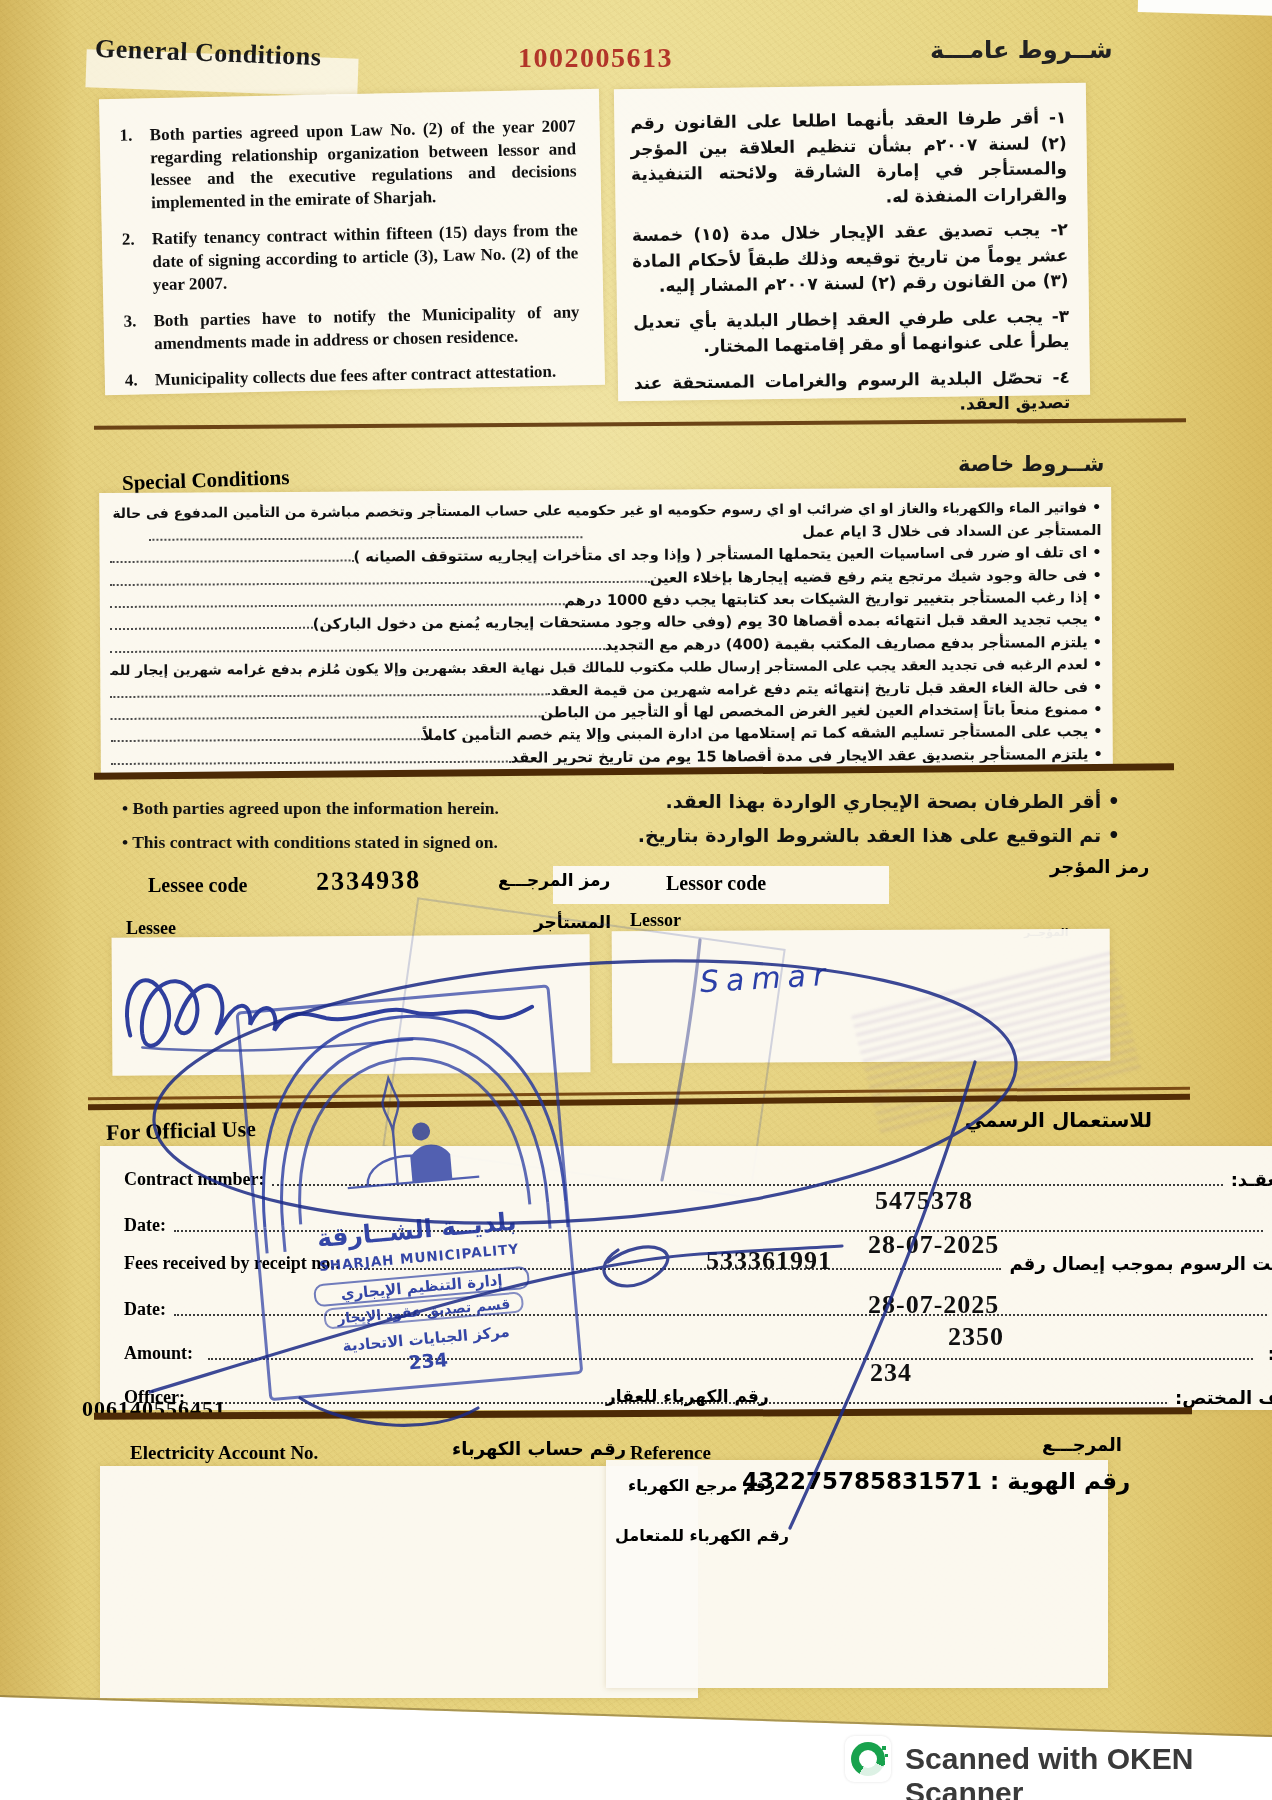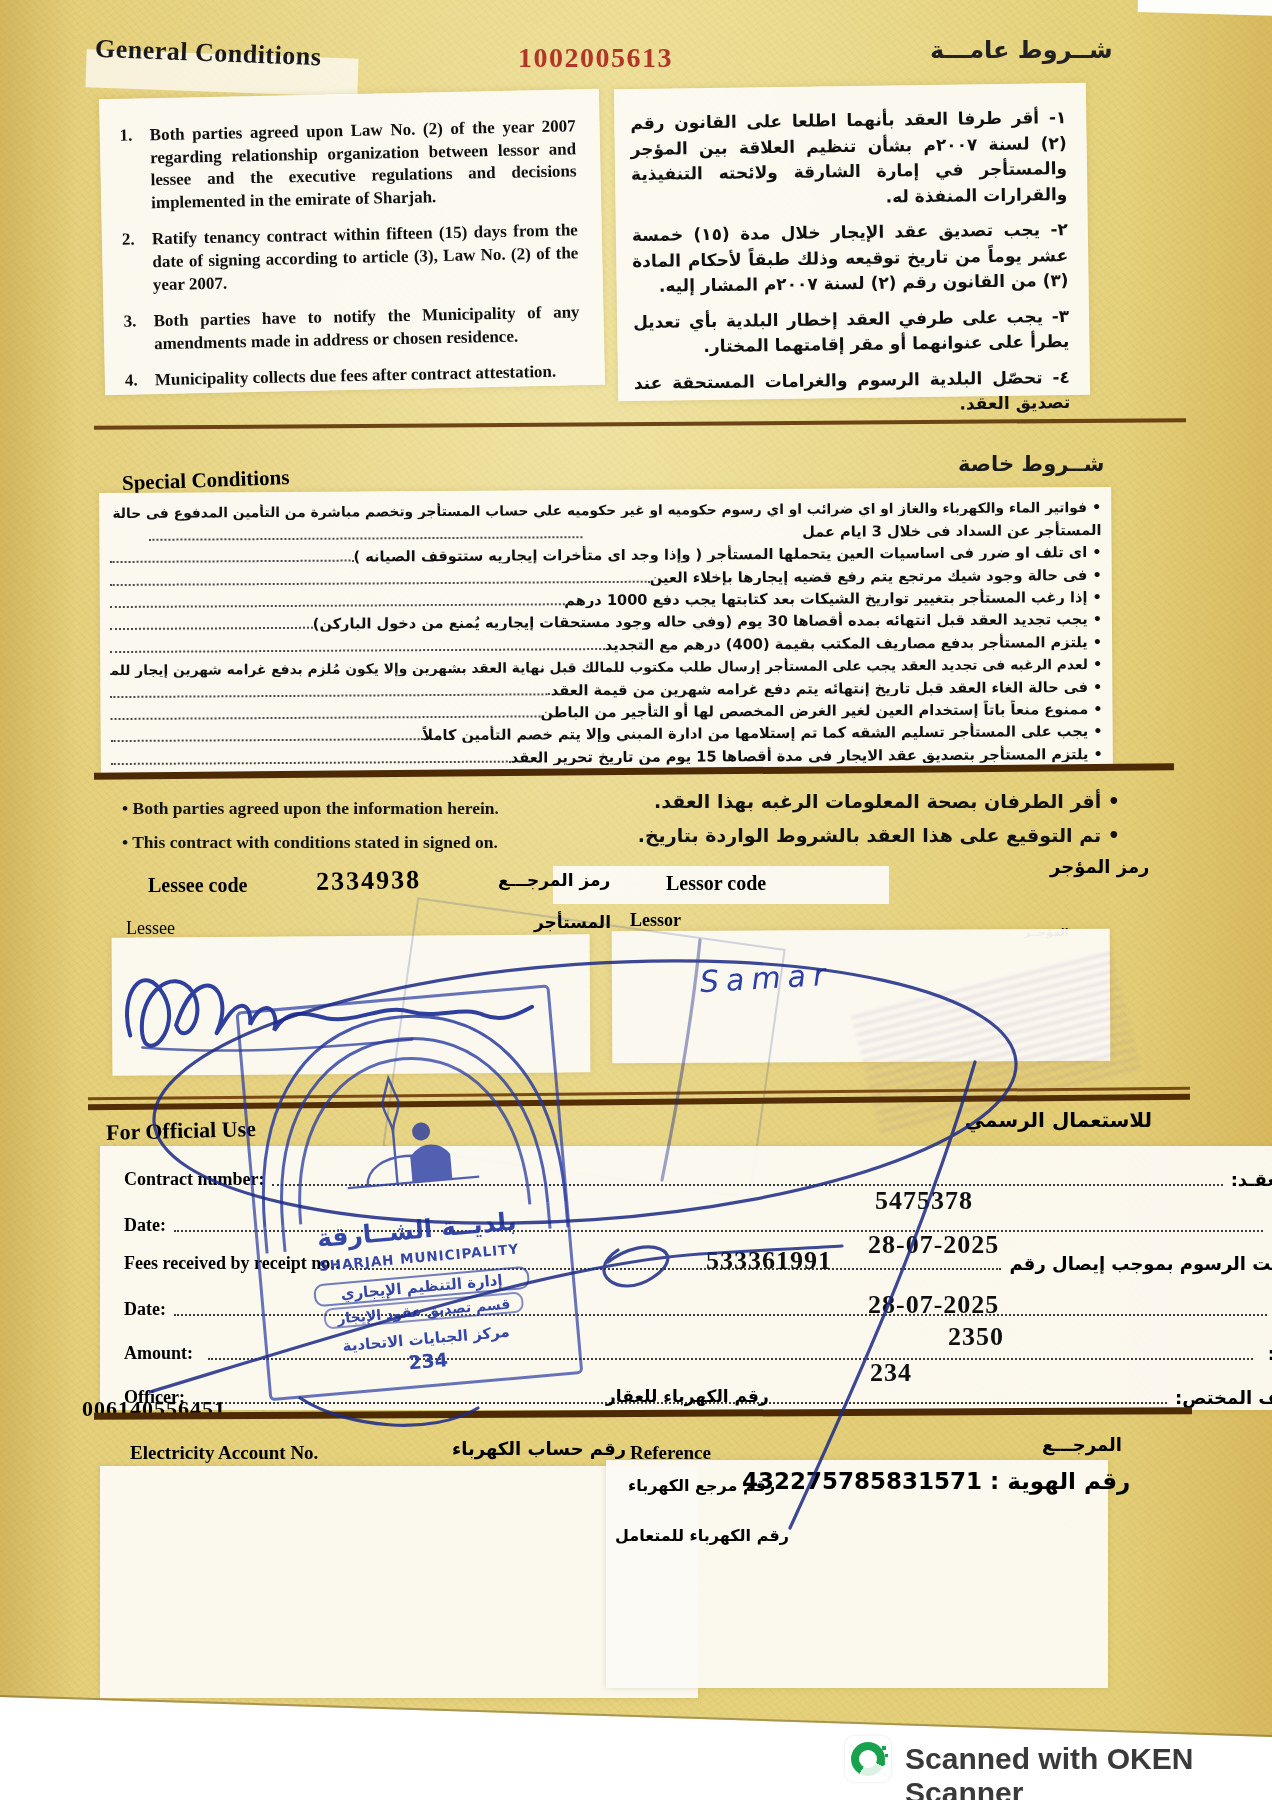--- a/index.html
+++ b/index.html
@@ -66,21 +66,21 @@
   .conf-ar{right:152px;font-size:19px;font-weight:bold;color:#111;}
   .conf-en{left:122px;font-size:17.5px;font-weight:bold;color:#111;}
   
   .codes-strip{left:553px;top:866px;width:336px;height:38px;background:rgba(252,250,245,.95);}
   .lessee-code-label{left:148px;top:874px;font-size:20px;font-weight:bold;}
   .lessee-code-value{left:316px;top:866px;font-size:26px;font-weight:bold;letter-spacing:2px;
     transform:rotate(-1deg);}
   .lessee-code-ar{left:498px;top:870px;font-size:17px;font-weight:bold;}
   .lessor-code-label{left:666px;top:872px;font-size:20px;font-weight:bold;}
   .lessor-code-ar{left:1050px;top:856px;font-size:18px;font-weight:bold;}
-  .p-lessee-en{left:126px;top:918px;font-size:18px;font-weight:normal;}
+  .p-lessee-en{left:126px;top:918px;font-size:18px;font-weight:bold;}
   .p-lessee-ar{left:534px;top:912px;font-size:17px;font-weight:bold;}
   .p-lessor-en{left:630px;top:910px;font-size:18px;font-weight:bold;}
   .p-lessor-ar{left:1024px;top:926px;font-size:11px;font-weight:bold;}
   .sigbox-l{left:112px;top:936px;width:478px;height:138px;transform:rotate(-.4deg);}
   .sigbox-r{left:612px;top:930px;width:498px;height:132px;transform:rotate(-.3deg);}
   .sig-samar{left:88px;top:30px;font-size:30px;font-style:italic;letter-spacing:7px;
     color:#2b3fa8;transform:rotate(-3deg);font-family:"DejaVu Sans",sans-serif;position:absolute;}
   
   .ghost-rect{left:398px;top:922px;width:368px;height:248px;border:2px solid rgba(58,76,158,.22);
     transform:rotate(8deg);}
@@ -229,21 +229,21 @@
         </div>
       <div class="sc-row">
           <span class="b">•</span>
           <span class="t">يلتزم المستأجر بتصديق عقد الايجار فى مدة أقصاها 15 يوم من تاريخ تحرير العقد</span>
           <span class="lead"></span>
         </div>
     </div>
 
     <div class="abs rule rule2"></div>
 
-    <div class="abs conf-ar ar" style="top:790px;">• أقر الطرفان بصحة المعلومات الرغبه بهذا العقد.</div>
+    <div class="abs conf-ar ar" style="top:790px;">• أقر الطرفان بصحة الإيجاري الواردة بهذا العقد.</div>
     <div class="abs conf-ar ar" style="top:824px;">• تم التوقيع على هذا العقد بالشروط الواردة بتاريخ.</div>
     <div class="abs conf-en en-serif" style="top:798px;">• Both parties agreed upon the information herein.</div>
     <div class="abs conf-en en-serif" style="top:832px;">• This contract with conditions stated in signed on.</div>
 
     <div class="abs codes-strip"></div>
     <div class="abs lessee-code-label en-serif">Lessee code</div>
     <div class="abs lessee-code-value en-serif">2334938</div>
     <div class="abs lessee-code-ar ar">رمز المرجـــع</div>
     <div class="abs lessor-code-label en-serif">Lessor code</div>
     <div class="abs lessor-code-ar ar">رمز المؤجر</div>

